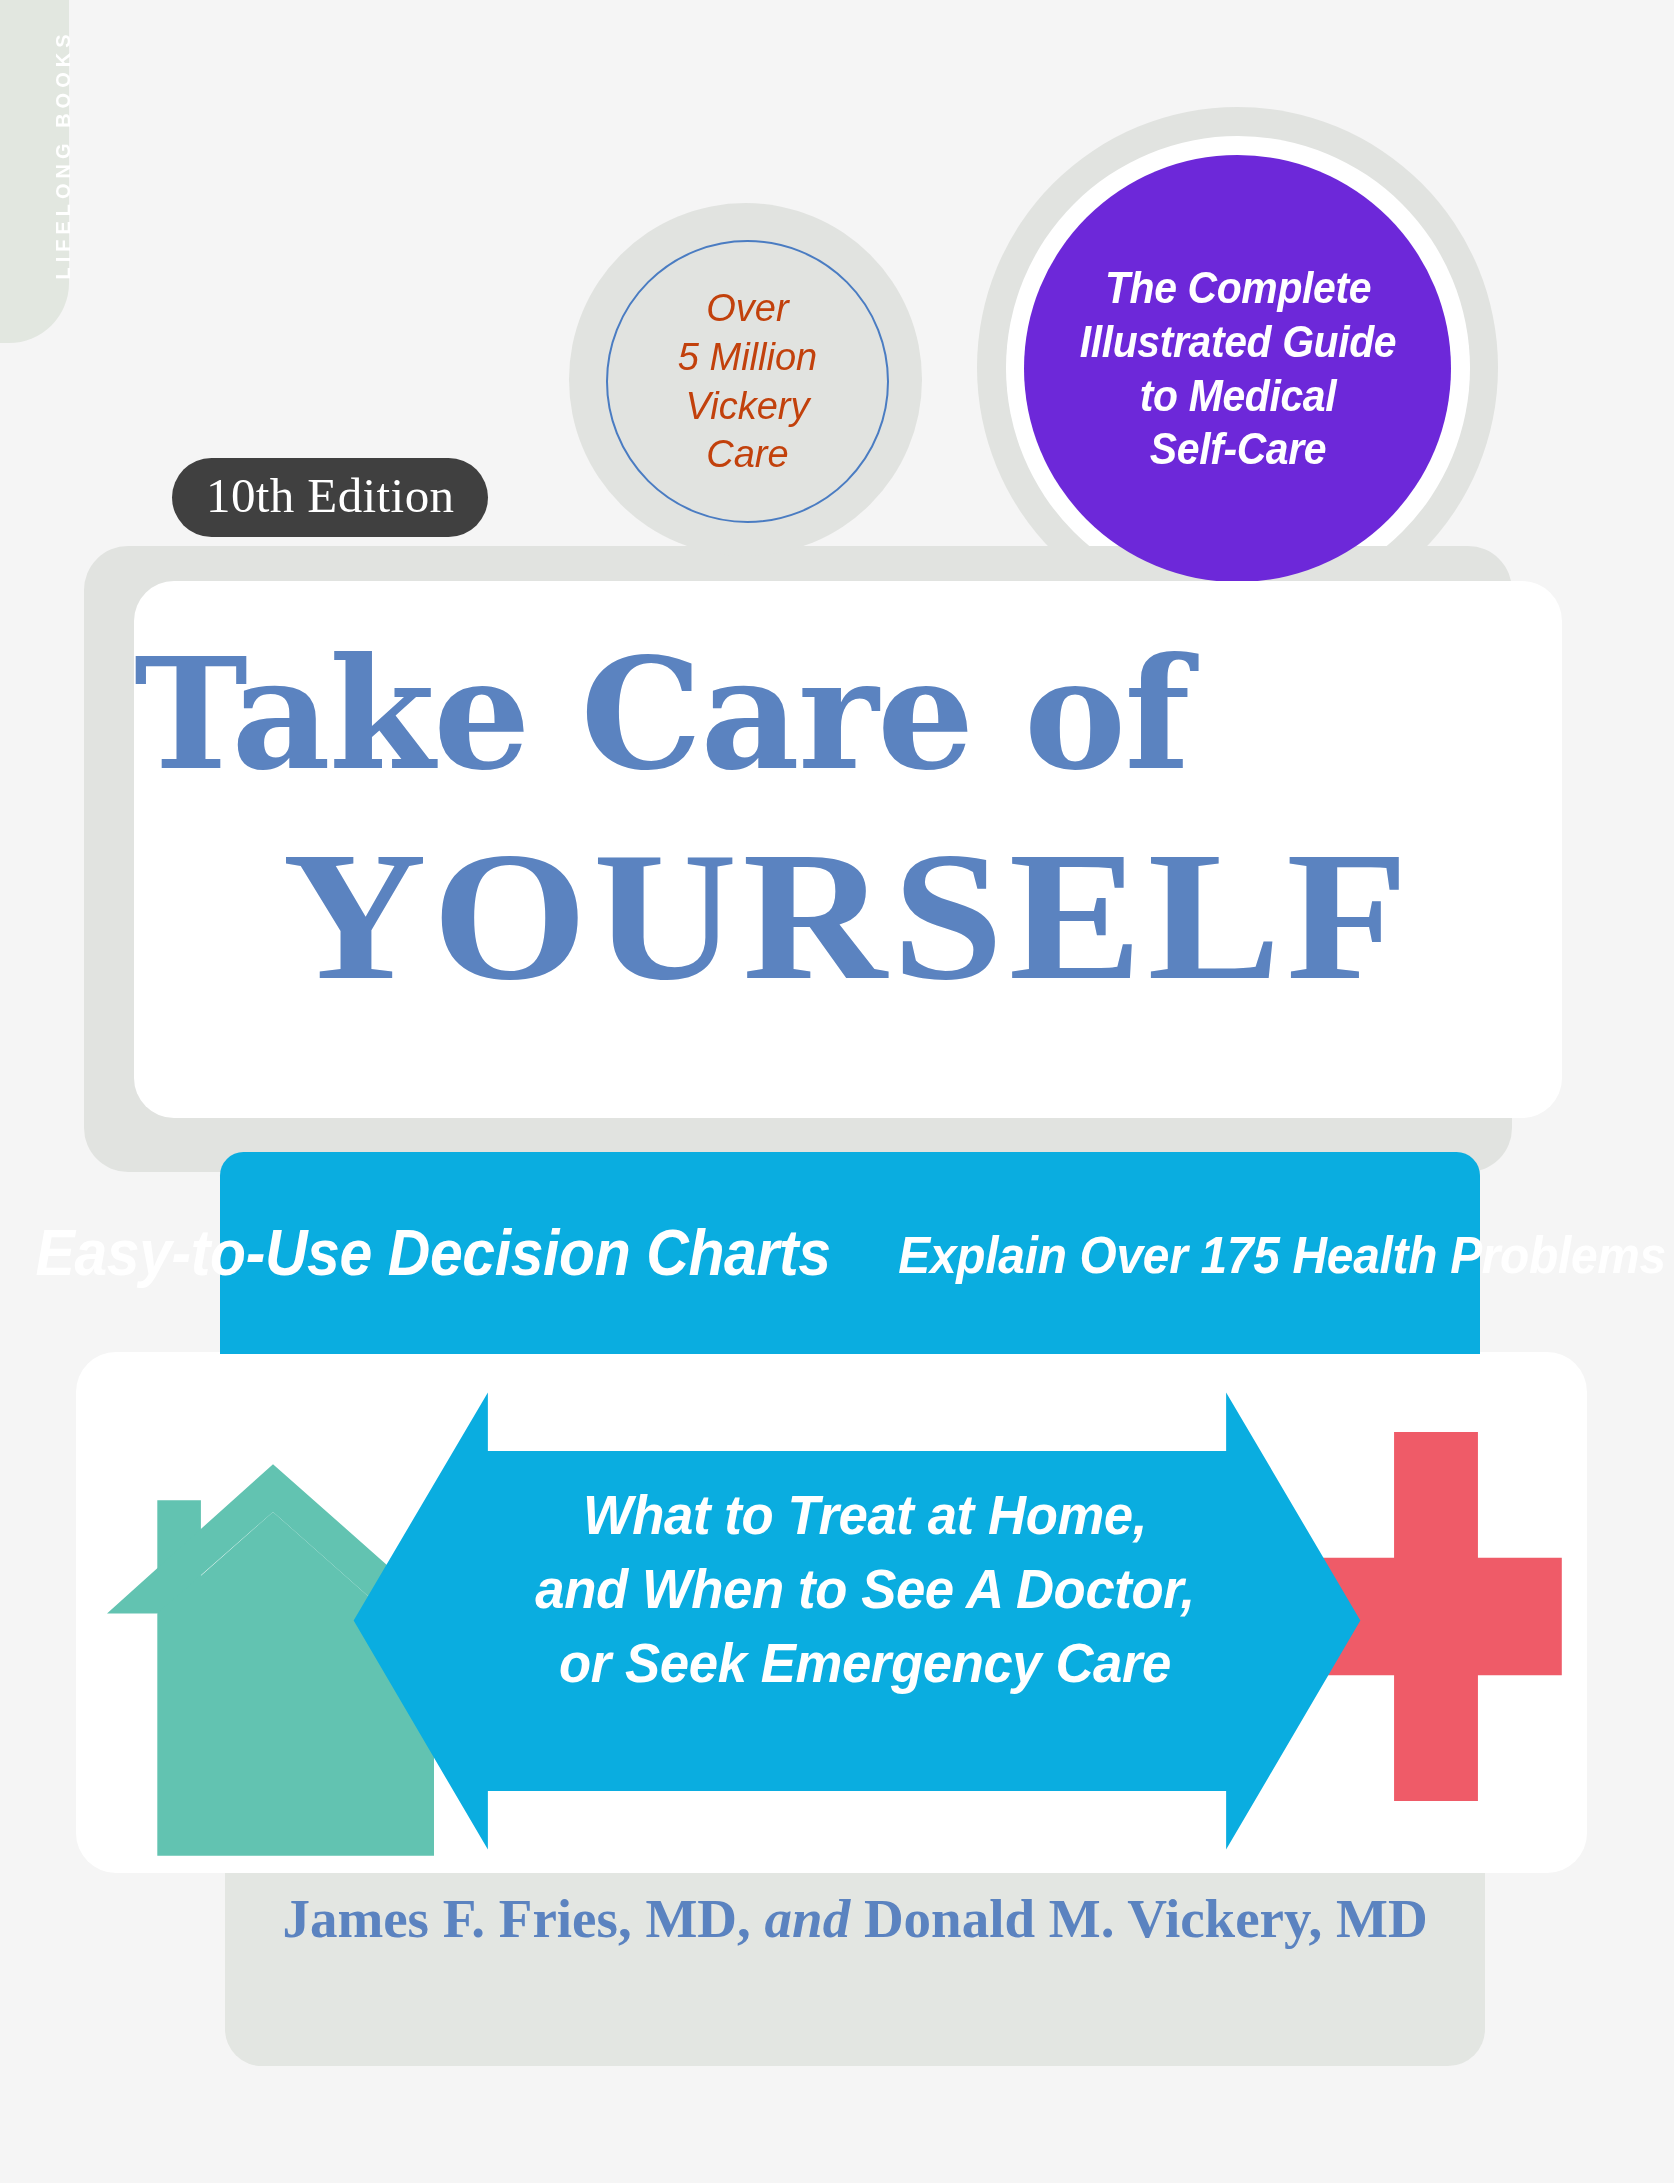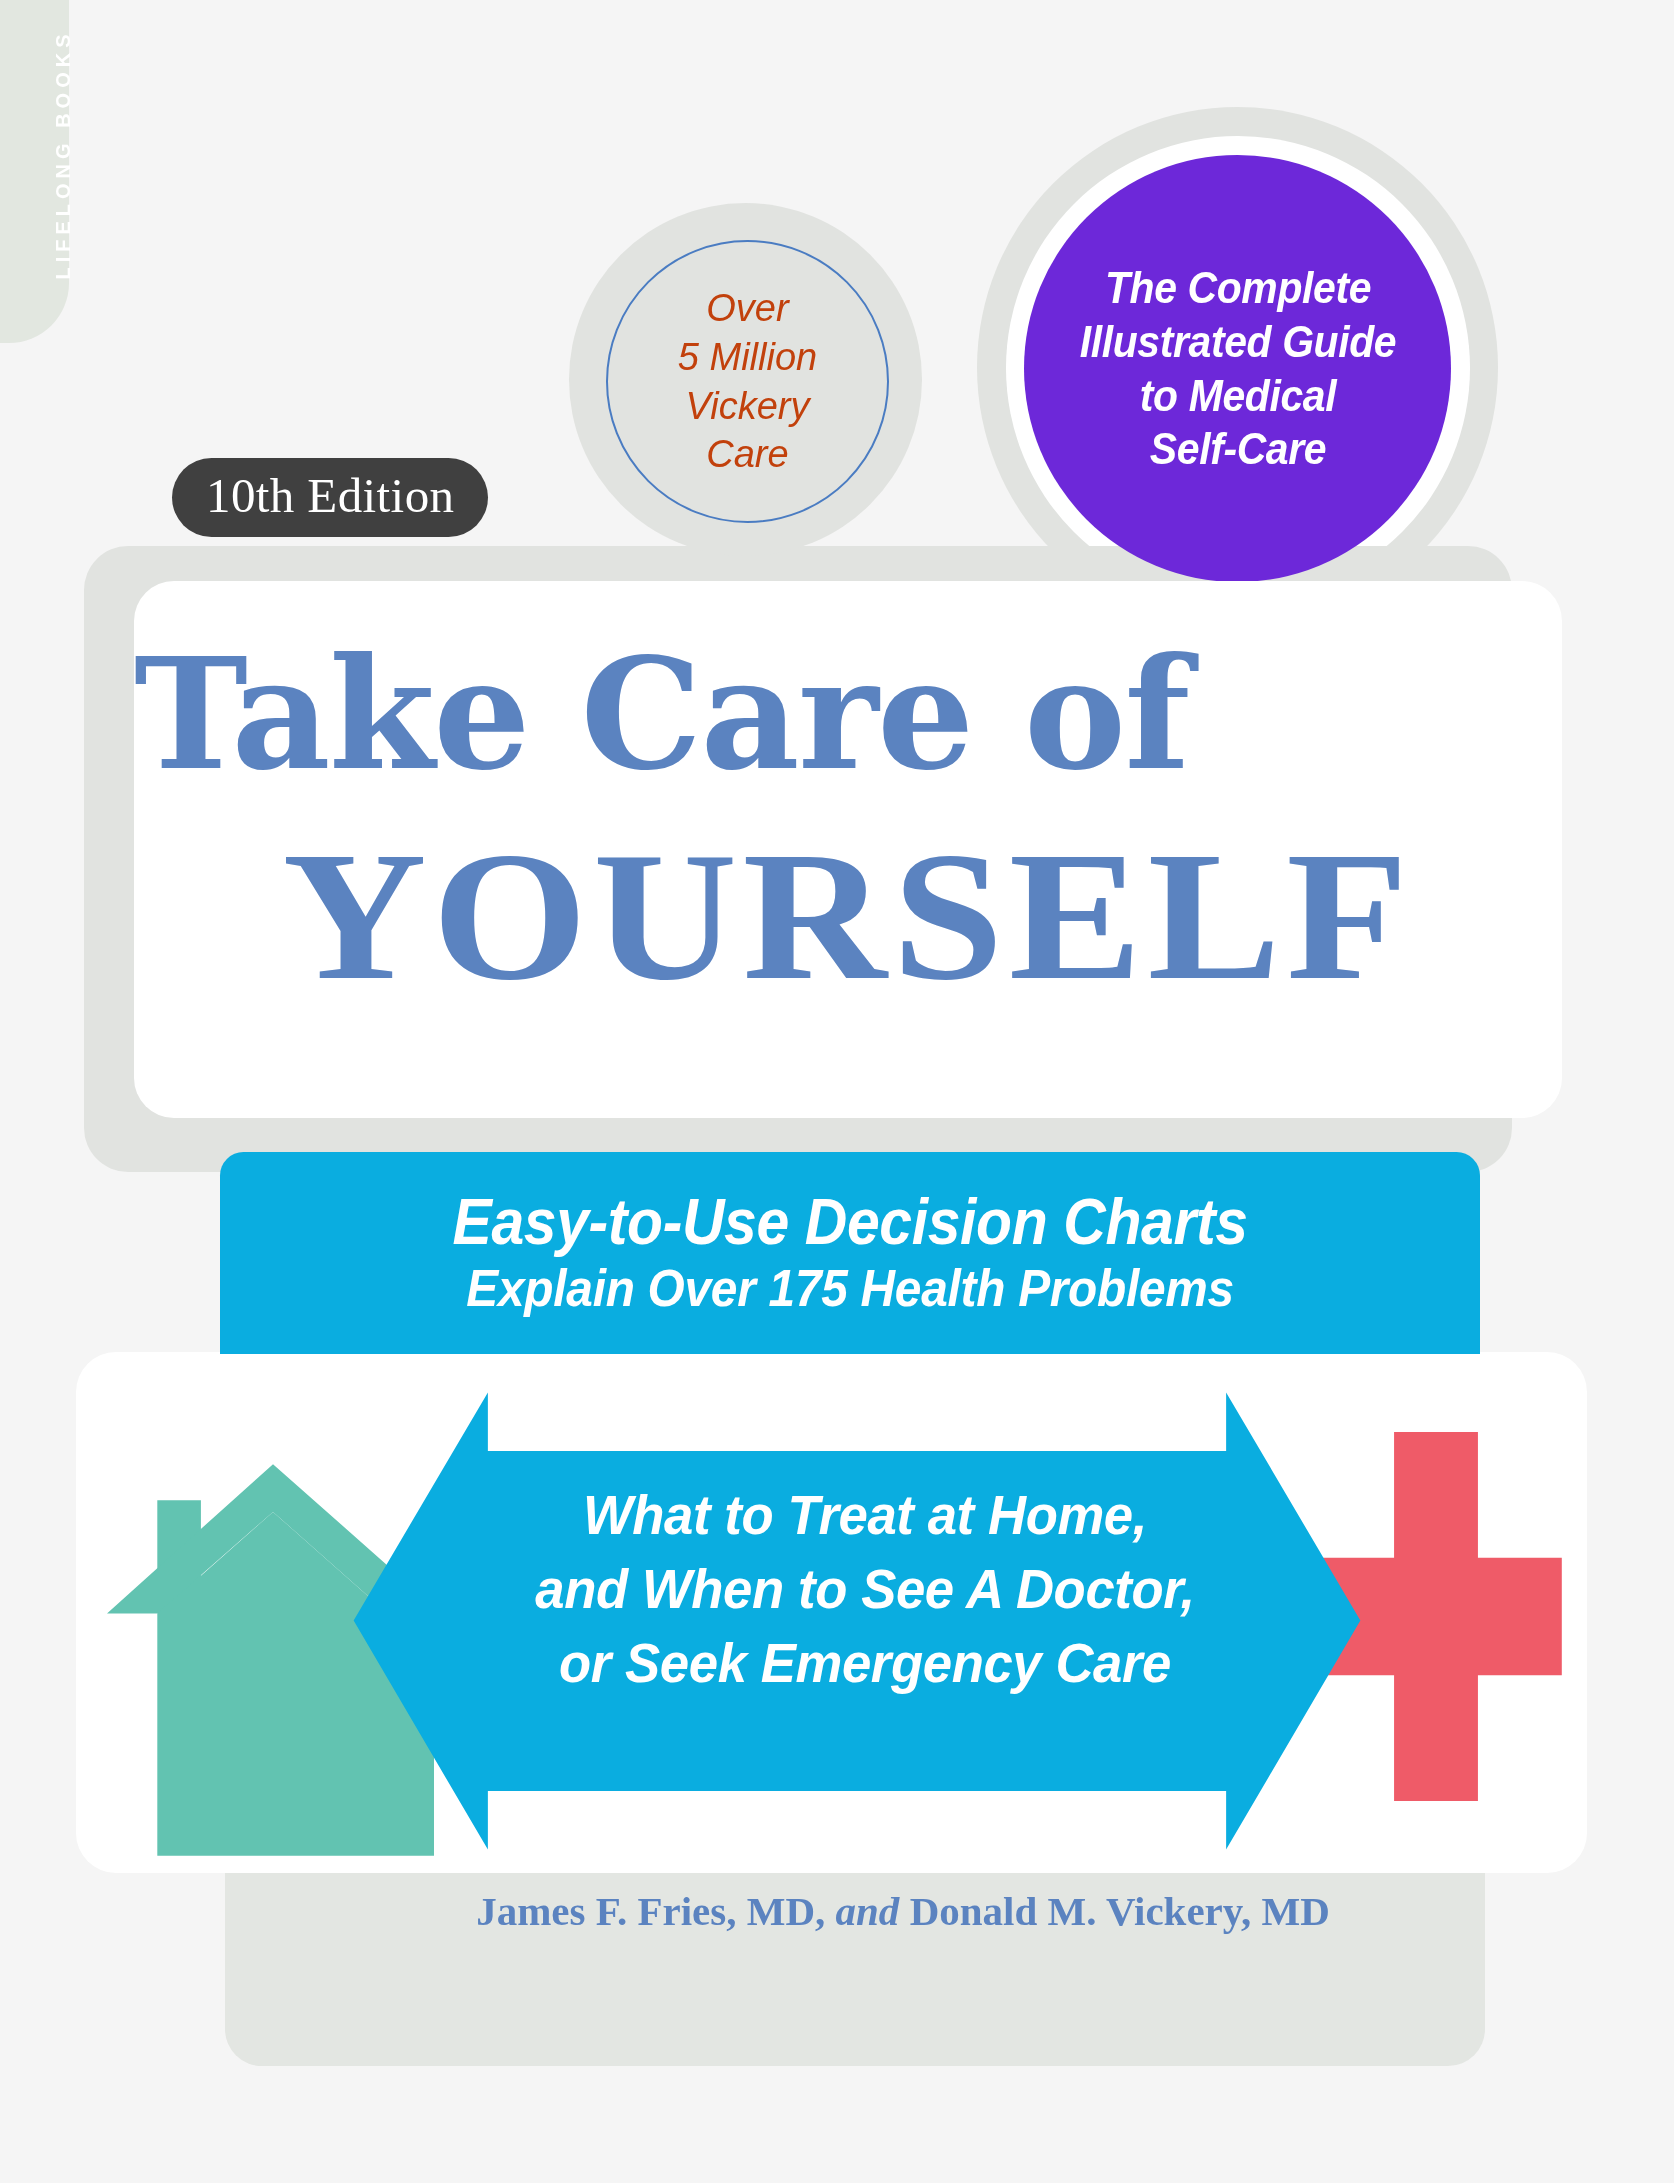--- a/index.html
+++ b/index.html
@@ -198,21 +198,21 @@
   .cyan-banner {
     position: absolute;
     left: 220px;
     top: 1152px;
     width: 1260px;
     height: 202px;
     background: #0aade0;
     border-radius: 23.5px 23.5px 0 0;
     z-index: 9;
     display: flex;
-    flex-direction: column;
+    flex-direction: row;
     align-items: center;
     justify-content: center;
   }
   .cyan-line1 {
     color: #ffffff;
     font-family: "Liberation Sans Narrow", "Liberation Sans", sans-serif;
     font-weight: bold;
     font-style: italic;
     font-size: 64px;
     line-height: 1.04;
@@ -307,26 +307,25 @@
   }
   .author-text {
     position: absolute;
     left: 225px;
     top: 1891px;
     width: 1260px;
     text-align: center;
     color: #5b83c0;
     font-family: "Liberation Serif", "DejaVu Serif", serif;
     font-weight: bold;
-    font-size: 41px;
+    font-size: 55px;
     line-height: 1;
     letter-spacing: 0px;
     z-index: 10;
     white-space: nowrap;
-    padding-left: 48px;
   }
   .author-text .and {
     font-style: italic;
     font-weight: bold;
   }
 </style>
 </head>
 <body>
 
 <div id="cover">

